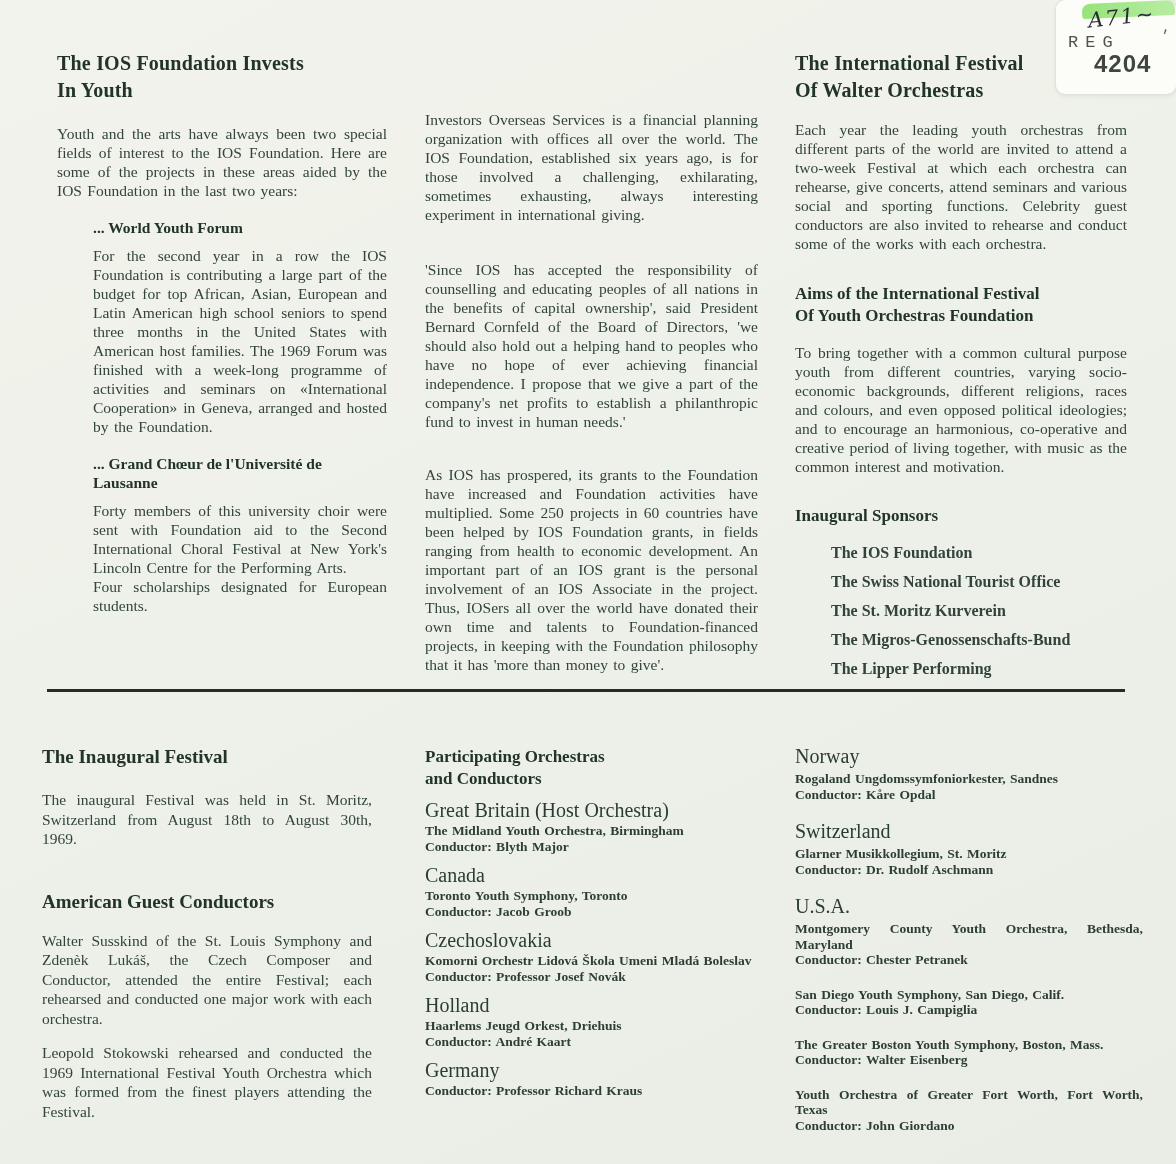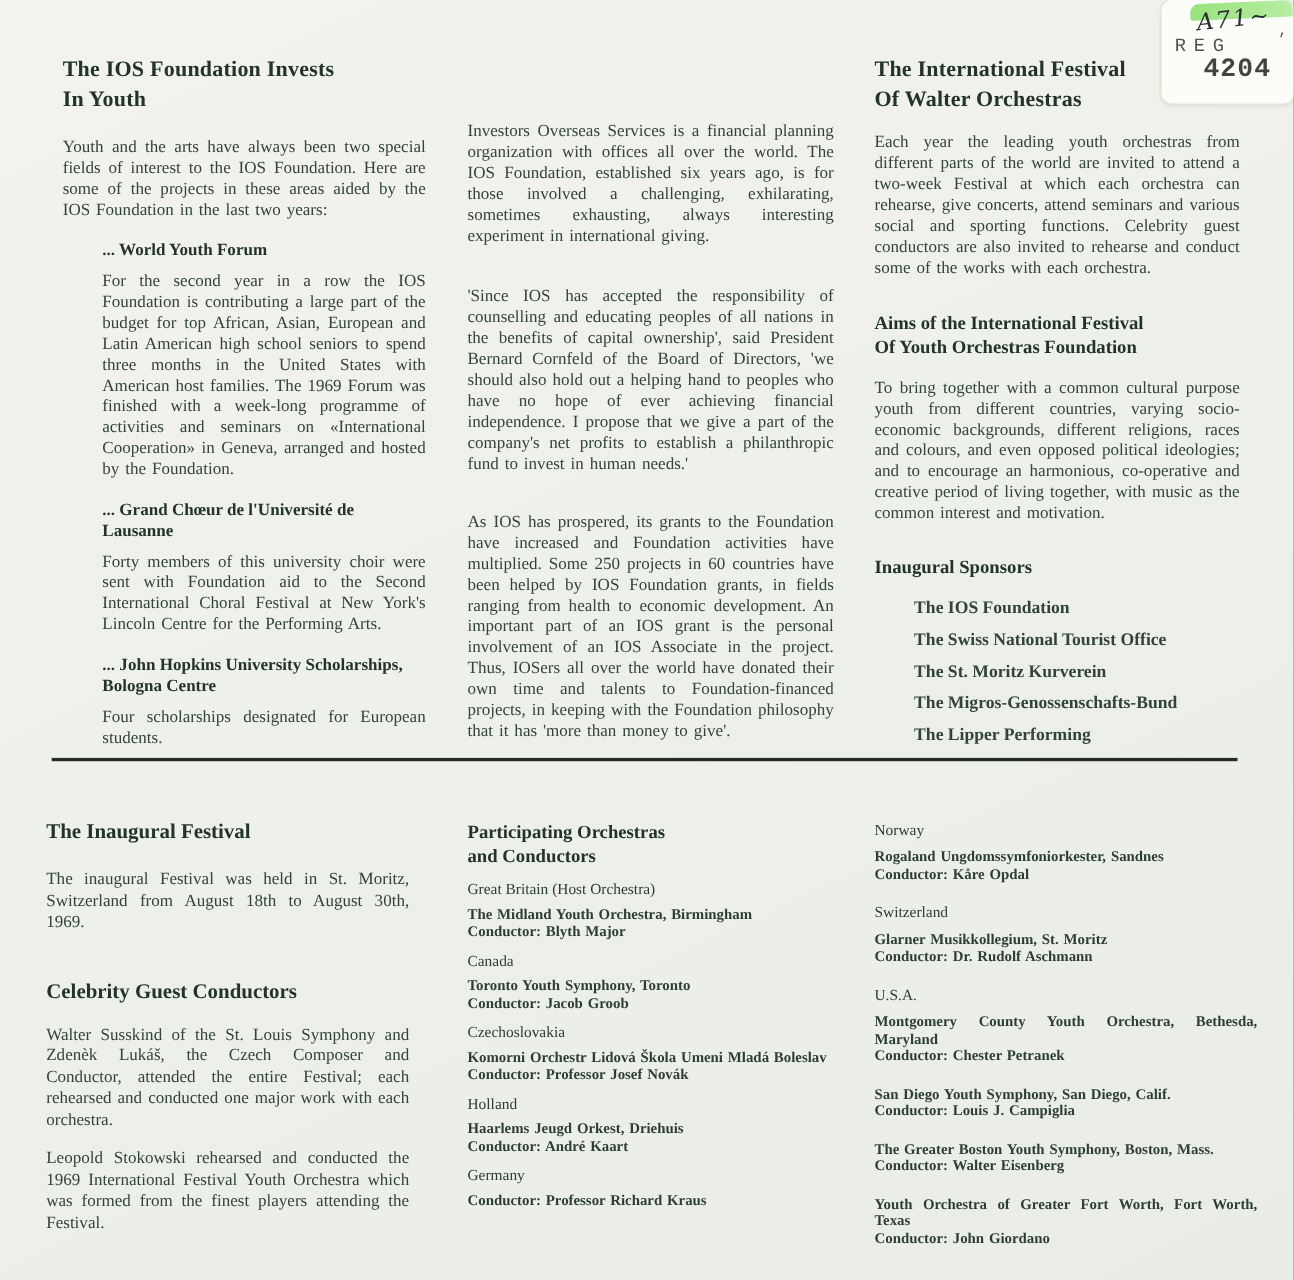--- a/index.html
+++ b/index.html
@@ -24,21 +24,21 @@
   .ind{margin-left:36px;}
   .item-title{font-size:15.5px;line-height:19px;font-weight:bold;color:#223428;
     margin:18px 0 9px 0;}
   .gap-lg{margin-bottom:36px;}
   .gap-md{margin-bottom:34px;}
   .sponsor-title{font-size:17px;font-weight:bold;color:#223428;margin:30px 0 12px 0;}
   .sponsor-item{font-size:16px;line-height:29px;margin-left:36px;font-weight:bold;}
   .divider{position:absolute;left:47px;top:689px;width:1078px;height:3px;
     background:#242c23;}
   .entry{margin-bottom:11px;}
-  .country{font-size:14px;line-height:20px;margin-bottom:3px;color:#2b3d33;}
+  .country{font-size:20px;line-height:20px;margin-bottom:3px;color:#2b3d33;}
   .country:empty{display:none;}
   .detail{font-size:13.5px;line-height:15.5px;font-weight:bold;color:#2d3f35;
     text-align:justify;white-space:pre-line;word-spacing:1px;}
   .col-br .entry{margin-bottom:19px;}
   .col-br .country{margin-bottom:5px;}
   .bl-title{font-size:19px;font-weight:bold;color:#223428;margin:0 0 22px 0;}
   .bl-p{font-size:15.5px;line-height:19.5px;text-align:justify;margin:0;
     word-spacing:1.5px;}
   .sticker{position:absolute;left:1056px;top:0;width:120px;height:94px;
     background:#fcfdf9;border-radius:9px;
@@ -48,21 +48,21 @@
     background:linear-gradient(90deg,#97e37b,#b7eda3);}
   .sticker-hand{position:absolute;top:5px;left:32px;font-style:italic;
     font-size:21px;transform:rotate(-6deg);font-family:"DejaVu Serif",serif;
     color:#2c2c36;letter-spacing:2px;}
   .sticker-reg{position:absolute;top:33px;left:12px;
     font-family:"Liberation Mono",monospace;font-size:17px;letter-spacing:7px;
     color:#4e554b;}
   .sticker-tick{position:absolute;top:28px;right:8px;font-size:15px;color:#5a6055;
     transform:rotate(18deg);font-family:"Liberation Mono",monospace;}
   .sticker-num{position:absolute;top:50px;left:38px;
-    font-family:Liberation Mono, monospace;font-size:24px;font-weight:bold;
+    font-family:Liberation Sans, sans-serif;font-size:24px;font-weight:bold;
     letter-spacing:1px;color:#3f463c;}
 </style>
 </head>
 <body>
 
 <div class="page">
 
   <div class="sticker">
     <div class="sticker-green"></div>
     <div class="sticker-hand">A71~</div>
@@ -73,21 +73,20 @@
 
   <div class="col col-tl">
     <div class="h-main">The IOS Foundation Invests
 In Youth</div>
     <p class="body-p" style="margin-bottom:2px;">Youth and the arts have always been two special fields of interest to the IOS Foundation. Here are some of the projects in these areas aided by the IOS Foundation in the last two years:</p>
     <div class="ind">
       <div class="item-title">... World Youth Forum</div>
       <p class="body-p">For the second year in a row the IOS Foundation is contributing a large part of the budget for top African, Asian, European and Latin American high school seniors to spend three months in the United States with American host families. The 1969 Forum was finished with a week-long programme of activities and seminars on «International Cooperation» in Geneva, arranged and hosted by the Foundation.</p>
       <div class="item-title">... Grand Chœur de l'Université de Lausanne</div>
       <p class="body-p">Forty members of this university choir were sent with Foundation aid to the Second International Choral Festival at New York's Lincoln Centre for the Performing Arts.</p>
-      <div class="item-title">... John Hopkins University Scholarships, Bologna Centre</div>
       <p class="body-p">Four scholarships designated for European students.</p>
     </div>
   </div>
 
   <div class="col col-tm">
     <p class="body-p gap-lg">Investors Overseas Services is a financial planning organization with offices all over the world. The IOS Foundation, established six years ago, is for those involved a challenging, exhilarating, sometimes exhausting, always interesting experiment in international giving.</p>
     <p class="body-p gap-md">'Since IOS has accepted the responsibility of counselling and educating peoples of all nations in the benefits of capital ownership', said President Bernard Cornfeld of the Board of Directors, 'we should also hold out a helping hand to peoples who have no hope of ever achieving financial independence. I propose that we give a part of the company's net profits to establish a philanthropic fund to invest in human needs.'</p>
     <p class="body-p">As IOS has prospered, its grants to the Foundation have increased and Foundation activities have multiplied. Some 250 projects in 60 countries have been helped by IOS Foundation grants, in fields ranging from health to economic development. An important part of an IOS grant is the personal involvement of an IOS Associate in the project. Thus, IOSers all over the world have donated their own time and talents to Foundation-financed projects, in keeping with the Foundation philosophy that it has 'more than money to give'.</p>
   </div>
 
@@ -104,21 +103,21 @@
     <div class="sponsor-item">The St. Moritz Kurverein</div>
     <div class="sponsor-item">The Migros-Genossenschafts-Bund</div>
     <div class="sponsor-item">The Lipper Performing</div>
   </div>
 
   <div class="divider"></div>
 
   <div class="col col-bl">
     <div class="bl-title">The Inaugural Festival</div>
     <p class="bl-p" style="margin-bottom:42px;">The inaugural Festival was held in St. Moritz, Switzerland from August 18th to August 30th, 1969.</p>
-    <div class="bl-title" style="margin-bottom:18px;">Celebrity Guest Conductors</div>
+    <div class="bl-title" style="margin-bottom:18px;">American Guest Conductors</div>
     <p class="bl-p" style="margin-bottom:15px;">Walter Susskind of the St. Louis Symphony and Zdenèk Lukáš, the Czech Composer and Conductor, attended the entire Festival; each rehearsed and conducted one major work with each orchestra.</p>
     <p class="bl-p">Leopold Stokowski rehearsed and conducted the 1969 International Festival Youth Orchestra which was formed from the finest players attending the Festival.</p>
   </div>
 
   <div class="col col-bm">
     <div class="h-sub" style="margin-bottom:10px;">Participating Orchestras
 and Conductors</div>
 
     <div class="entry">
       <div class="country">Great Britain (Host Orchestra)</div>

